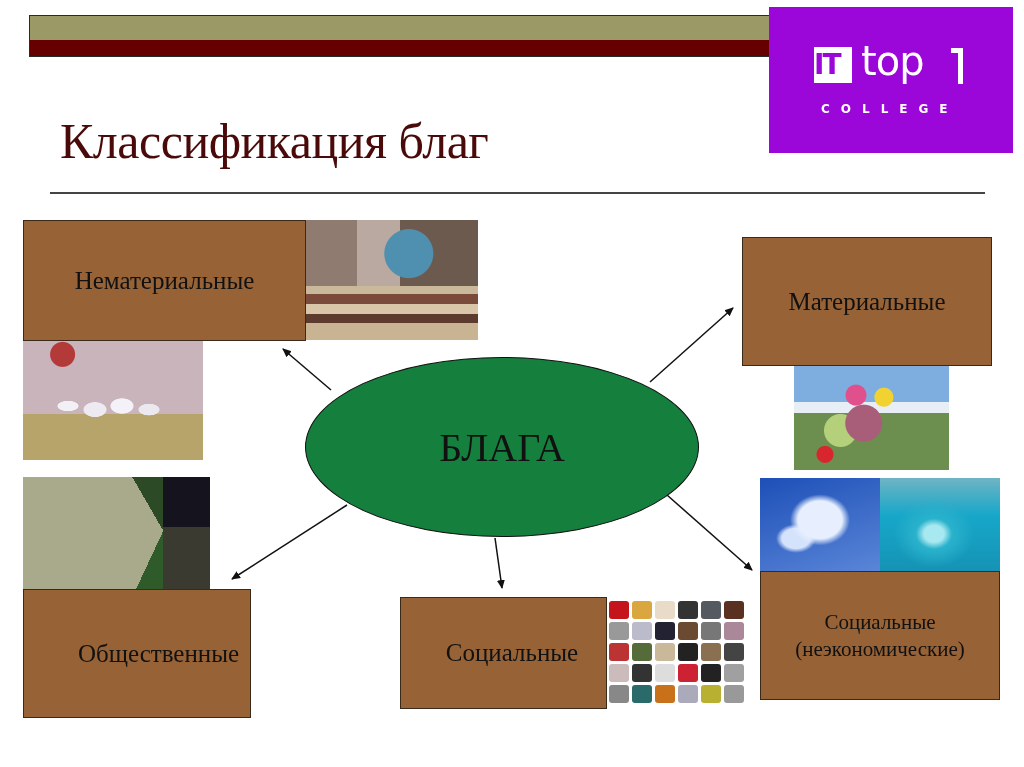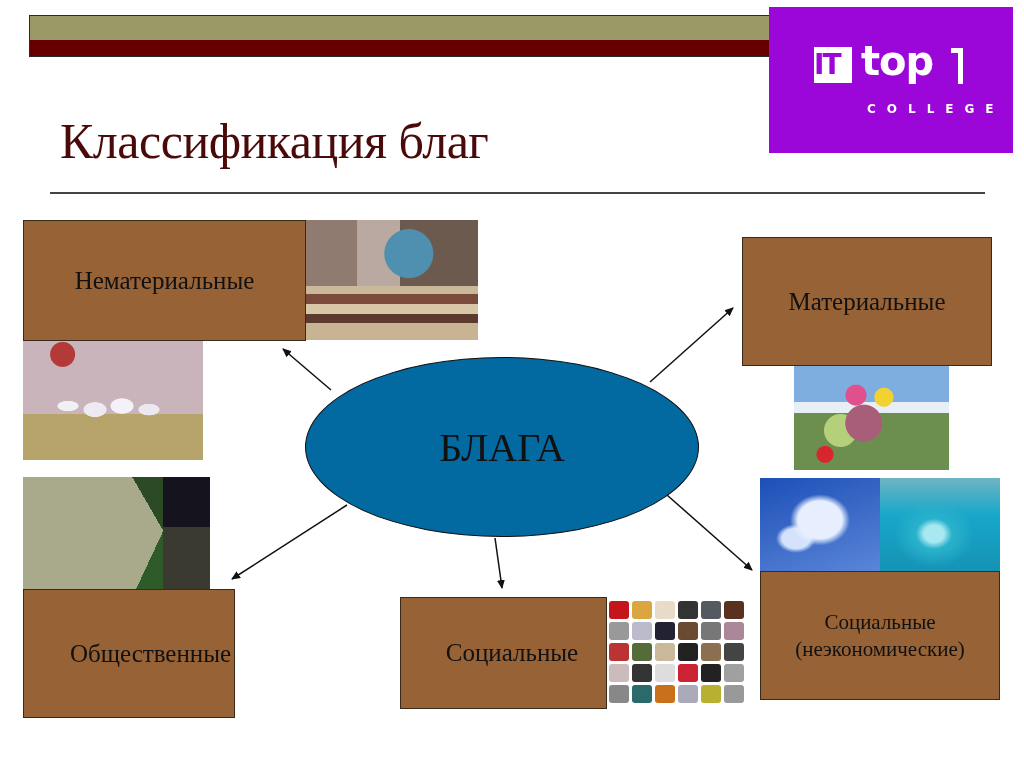--- a/index.html
+++ b/index.html
@@ -8,28 +8,28 @@
       background: #ffffff;
       font-family: "Liberation Serif", "DejaVu Serif", serif;
     }
     .abs { position: absolute; }
     .band-top { left: 29px; top: 15px; width: 750px; height: 25px; background: #9b9a67; border: 1px solid #2a2a2a; border-bottom: none; }
     .band-bottom { left: 29px; top: 40px; width: 750px; height: 16px; background: #660000; border: 1px solid #2a2a2a; border-top: none; }
     .title { left: 60px; top: 112px; font-size: 50px; color: #4a0a0a; white-space: nowrap; letter-spacing: -0.5px; }
     .title-rule { left: 50px; top: 192px; width: 935px; height: 2px; background: #444; }
     .logo { left: 769px; top: 7px; width: 244px; height: 146px; background: #9b07d9; }
     .logo-it { position: absolute; left: 45px; top: 40px; width: 38px; height: 36px; background: #fff; color: #9b07d9; font-family: "DejaVu Sans", sans-serif; font-weight: bold; font-size: 28px; line-height: 36px; letter-spacing: -2px; }
-    .logo-top { position: absolute; left: 92px; top: 30px; color: #fff; font-family: "DejaVu Sans", sans-serif; font-weight: bold; font-size: 40px; line-height: 48px; letter-spacing: -1px; }
+    .logo-top { position: absolute; left: 92px; top: 30px; color: #fff; font-family: "DejaVu Sans", sans-serif; font-weight: normal; font-size: 40px; line-height: 48px; letter-spacing: -1px; }
     .logo-bracket { position: absolute; left: 182px; top: 41px; width: 12px; height: 36px; border-top: 5px solid #fff; border-right: 5px solid #fff; box-sizing: border-box; }
-    .logo-college { position: absolute; left: 52px; top: 95px; color: #fff; font-family: "DejaVu Sans", sans-serif; font-weight: bold; font-size: 12px; letter-spacing: 11px; margin-left: 46px; }
+    .logo-college { position: absolute; left: 52px; top: 95px; color: #fff; font-family: "DejaVu Sans", sans-serif; font-weight: bold; font-size: 12px; letter-spacing: 11px; }
 
     .box { background: #966236; border: 1.5px solid #3a2a1a; box-sizing: border-box; display: flex; align-items: center; justify-content: center; text-align: center; color: #111; font-size: 25px; line-height: 1.25; }
     .box.small-text { font-size: 21px; }
 
-    .ellipse { left: 305px; top: 357px; width: 394px; height: 180px; background: #0369a1; border: 1.5px solid #111; border-radius: 50%; box-sizing: border-box; display: flex; align-items: center; justify-content: center; font-size: 40px; color: #111; }
+    .ellipse { left: 305px; top: 357px; width: 394px; height: 180px; background: #15803d; border: 1.5px solid #111; border-radius: 50%; box-sizing: border-box; display: flex; align-items: center; justify-content: center; font-size: 40px; color: #111; }
 
     .pic { overflow: hidden; }
     
     .pic-books { left: 305px; top: 220px; width: 173px; height: 120px;
       background:
         radial-gradient(circle at 60% 28%, #4f8fb0 0 24px, transparent 25px),
         linear-gradient(180deg, transparent 0 55%, #c9b89a 55% 62%, #7a4b3a 62% 70%, #d9c6a8 70% 78%, #5c3a2e 78% 86%, #c8b392 86% 100%),
         linear-gradient(90deg, #8f7b70 0 30%, #b9a9a0 30% 55%, #6d5a4f 55% 100%); }
     
     .pic-ballet { left: 23px; top: 340px; width: 180px; height: 120px;
@@ -126,21 +126,21 @@
     <span style="background:#b8b030"></span>
     <span style="background:#999"></span>
 </div>
 
 <div class="abs box" style="left:23px;top:220px;width:283px;height:121px;">
   <span>Нематериальные</span>
 </div>
 <div class="abs box" style="left:742px;top:237px;width:250px;height:129px;">
   <span>Материальные</span>
 </div>
-<div class="abs box" style="left:23px;top:589px;width:212px;height:129px;padding-left:43px;">
+<div class="abs box" style="left:23px;top:589px;width:228px;height:129px;padding-left:43px;">
   <span>Общественные</span>
 </div>
 <div class="abs box" style="left:400px;top:597px;width:207px;height:112px;padding-left:17px;">
   <span>Социальные</span>
 </div>
 <div class="abs box small-text" style="left:760px;top:571px;width:240px;height:129px;flex-direction:column;">
   <span>Социальные</span>
   <span>(неэкономические)</span>
 </div>
 

